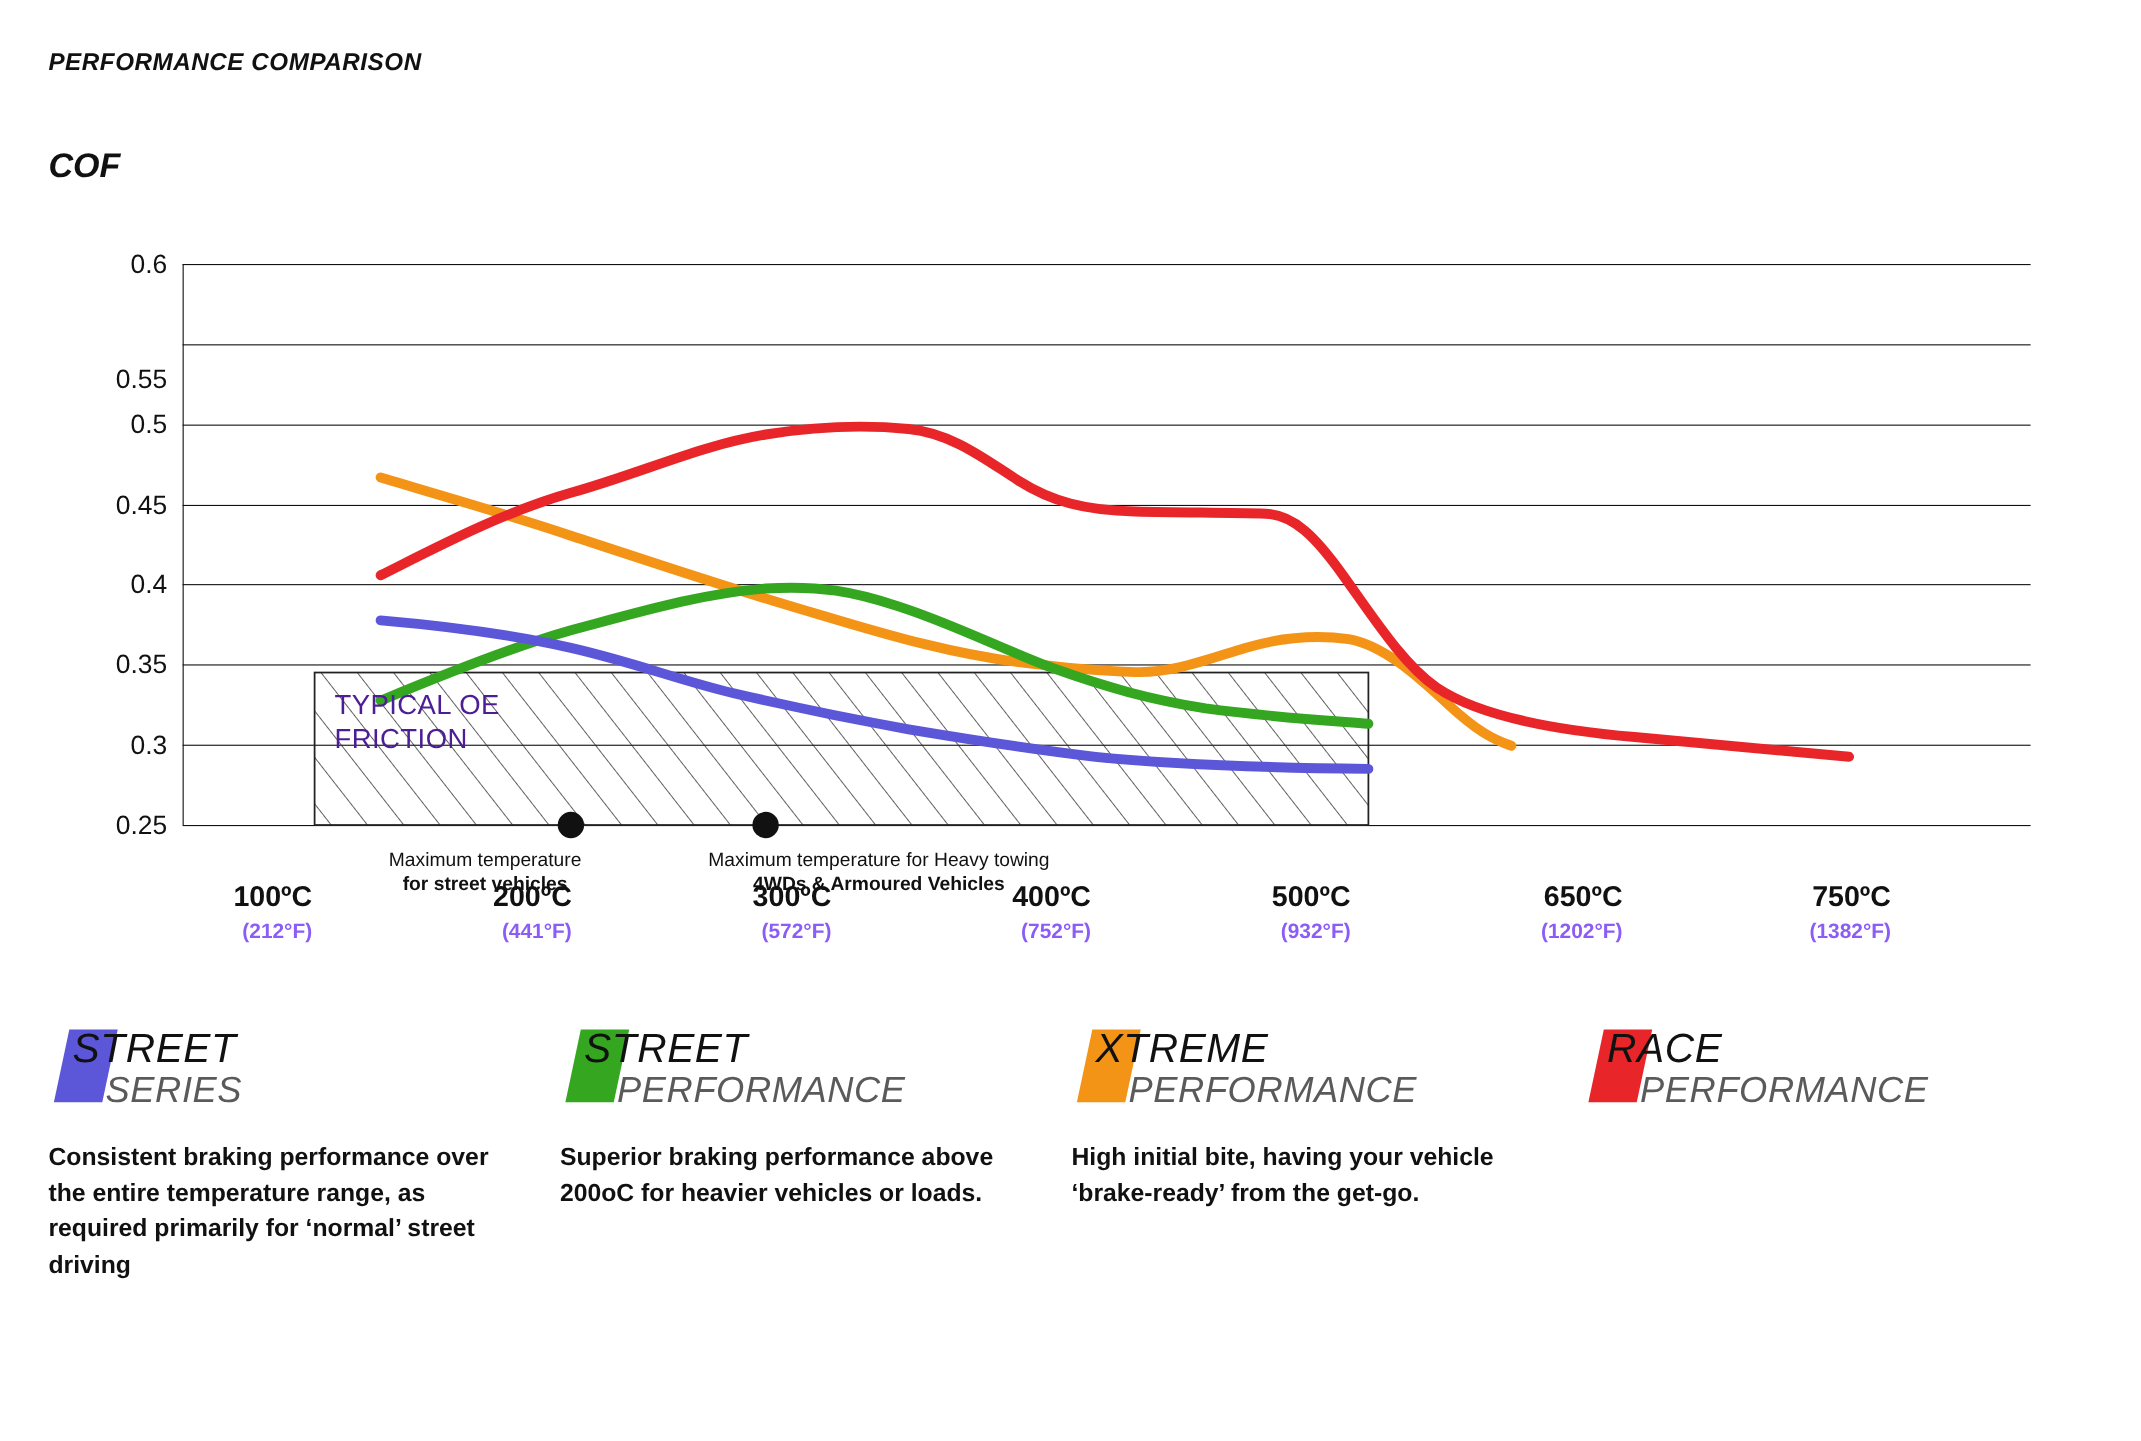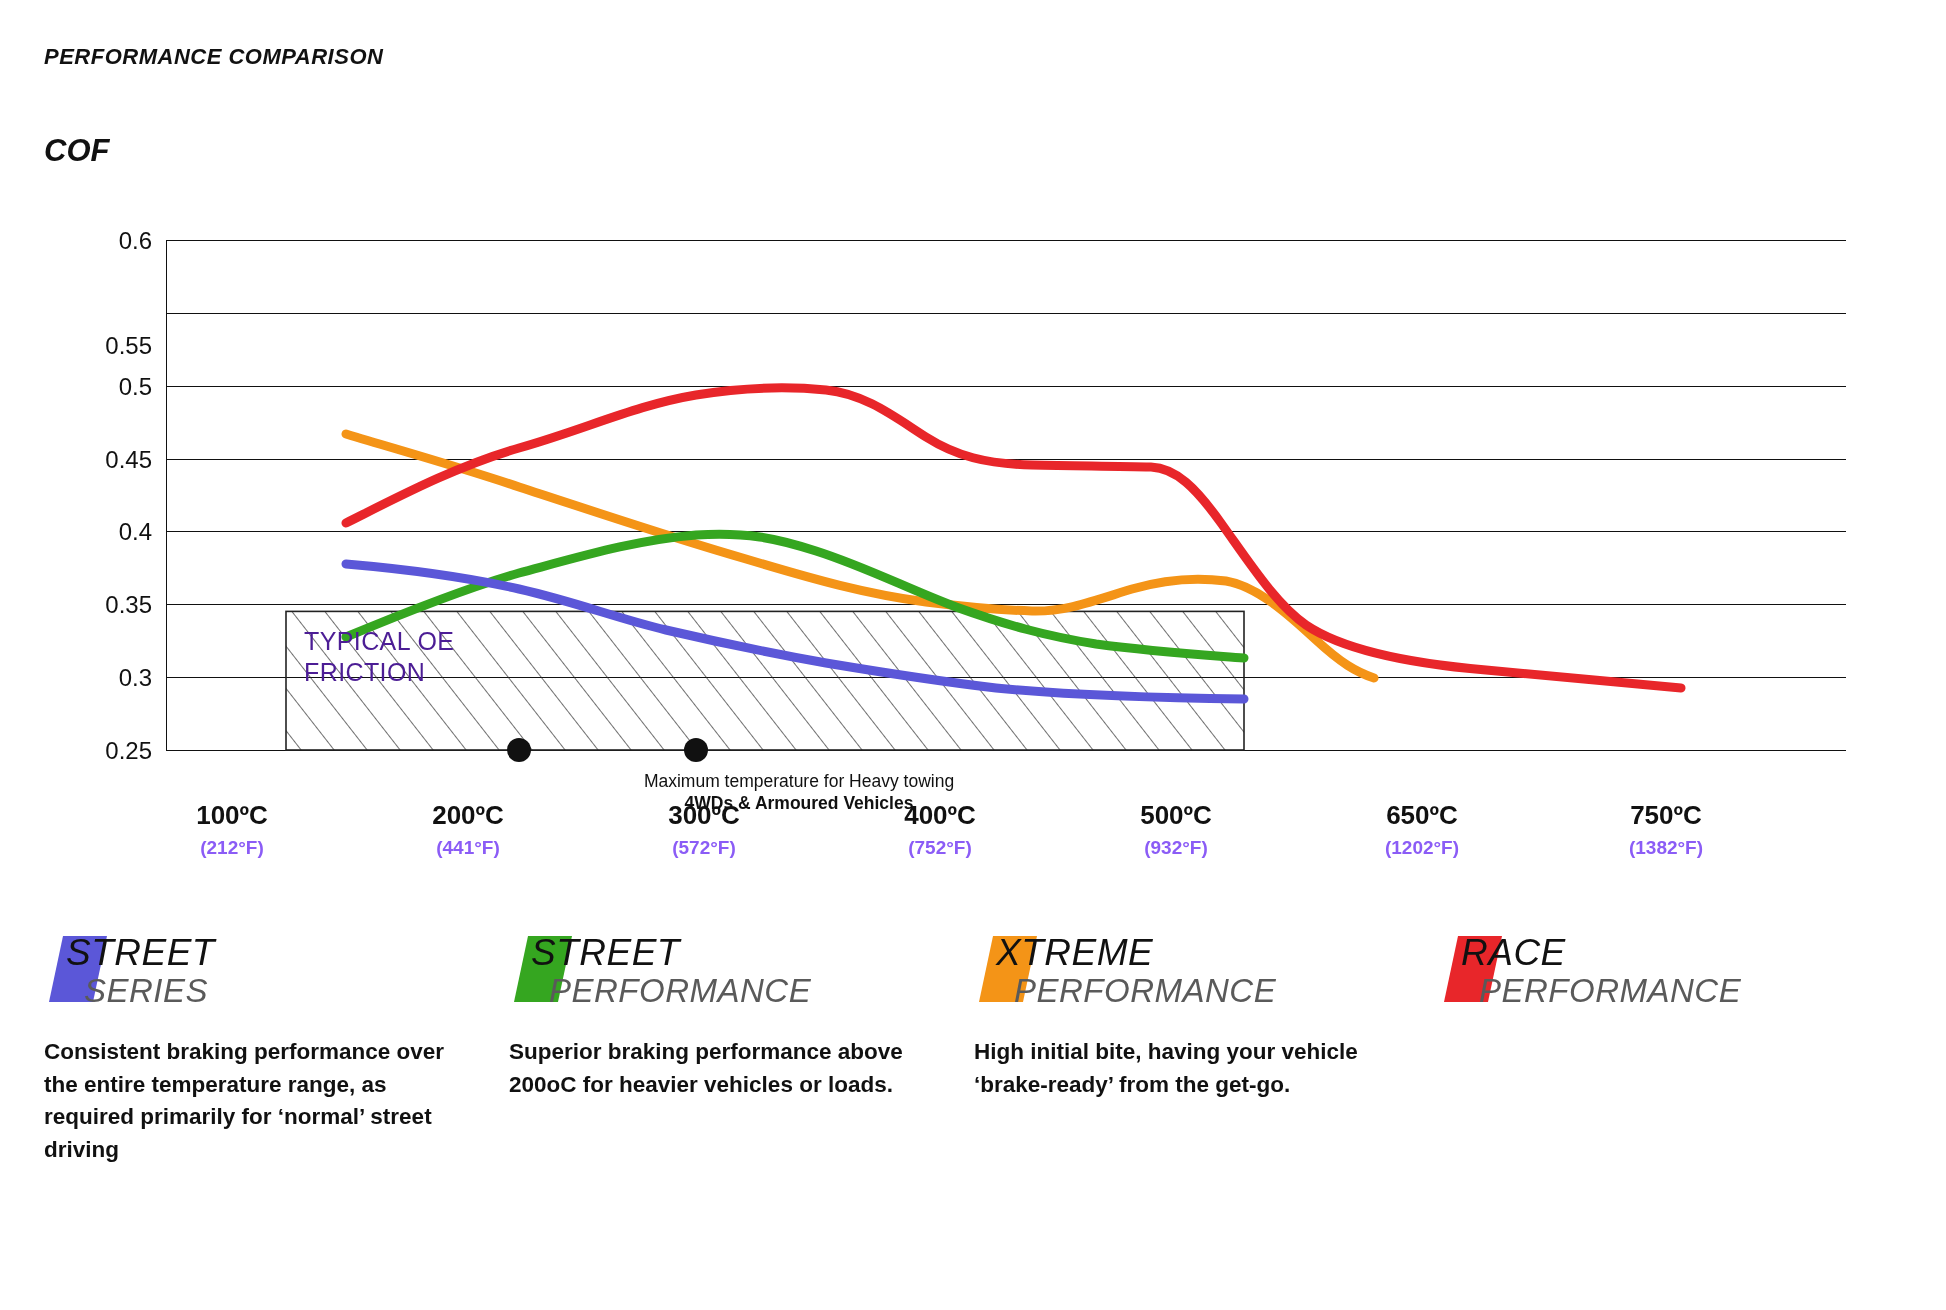--- a/index.html
+++ b/index.html
@@ -113,22 +113,23 @@
   
   .xlabels {
     position: absolute;
     left: 44px;
     top: 800px;
     width: 1760px;
     height: 80px;
   }
   .xlab {
     position: absolute;
-    text-align: center;
+    text-align: right;
     transform: translateX(-50%);
+    margin-left: 16px;
   }
   .xlab .c {
     font-size: 26px;
     font-weight: bold;
     color: #111;
     white-space: nowrap;
   }
   .xlab .f {
     font-size: 19px;
     font-weight: bold;
@@ -170,21 +171,21 @@
     top: 2px;
     font-size: 37px;
     font-weight: normal;
     font-style: italic;
     letter-spacing: 0.5px;
     color: #111;
     white-space: nowrap;
   }
   .logo .line2 {
     position: absolute;
-    left: 40px;
+    left: 52px;
     top: 42px;
     font-size: 33px;
     font-style: italic;
     letter-spacing: 0.5px;
     color: #5a5a5a;
     white-space: nowrap;
     text-align: center;
   }
   .card .desc {
     font-size: 22.5px;
@@ -256,20 +257,24 @@
         <circle cx="353" cy="510" r="12" fill="#111"></circle>
         <circle cx="530" cy="510" r="12" fill="#111"></circle>
       </svg>
 
       <div class="oe-label" style="left:138px; top:386px;">
         <div>TYPICAL OE</div>
         <div>FRICTION</div>
       </div>
     </div>
 
+    <div class="marker-note" style="left:242px; top:555px; width:310px;">
+      <div>Maximum temperature</div>
+      <div class="b">for street vehicles</div>
+    </div>
     <div class="marker-note" style="left:530px; top:555px; width:450px;">
       <div>Maximum temperature for Heavy towing</div>
       <div class="b">4WDs &amp; Armoured Vehicles</div>
     </div>
   </div>
 
   <div class="xlabels">
     <div class="xlab" style="left:188px;">
       <div class="c">100ºC</div>
       <div class="f">(212°F)</div>

